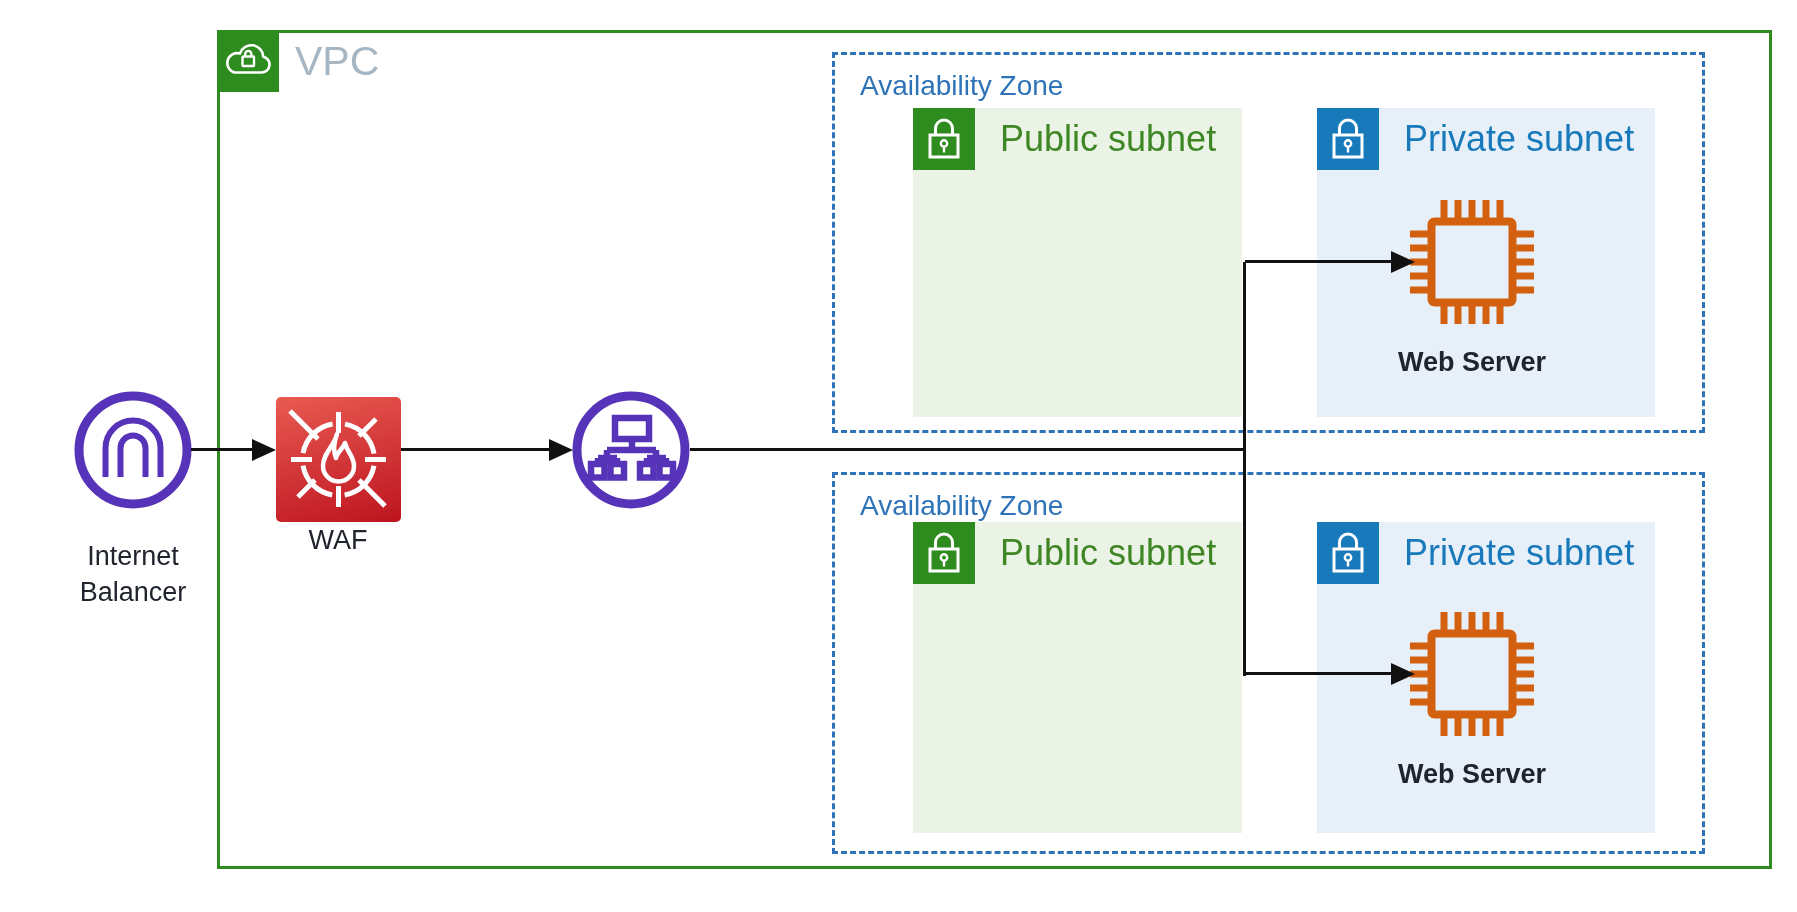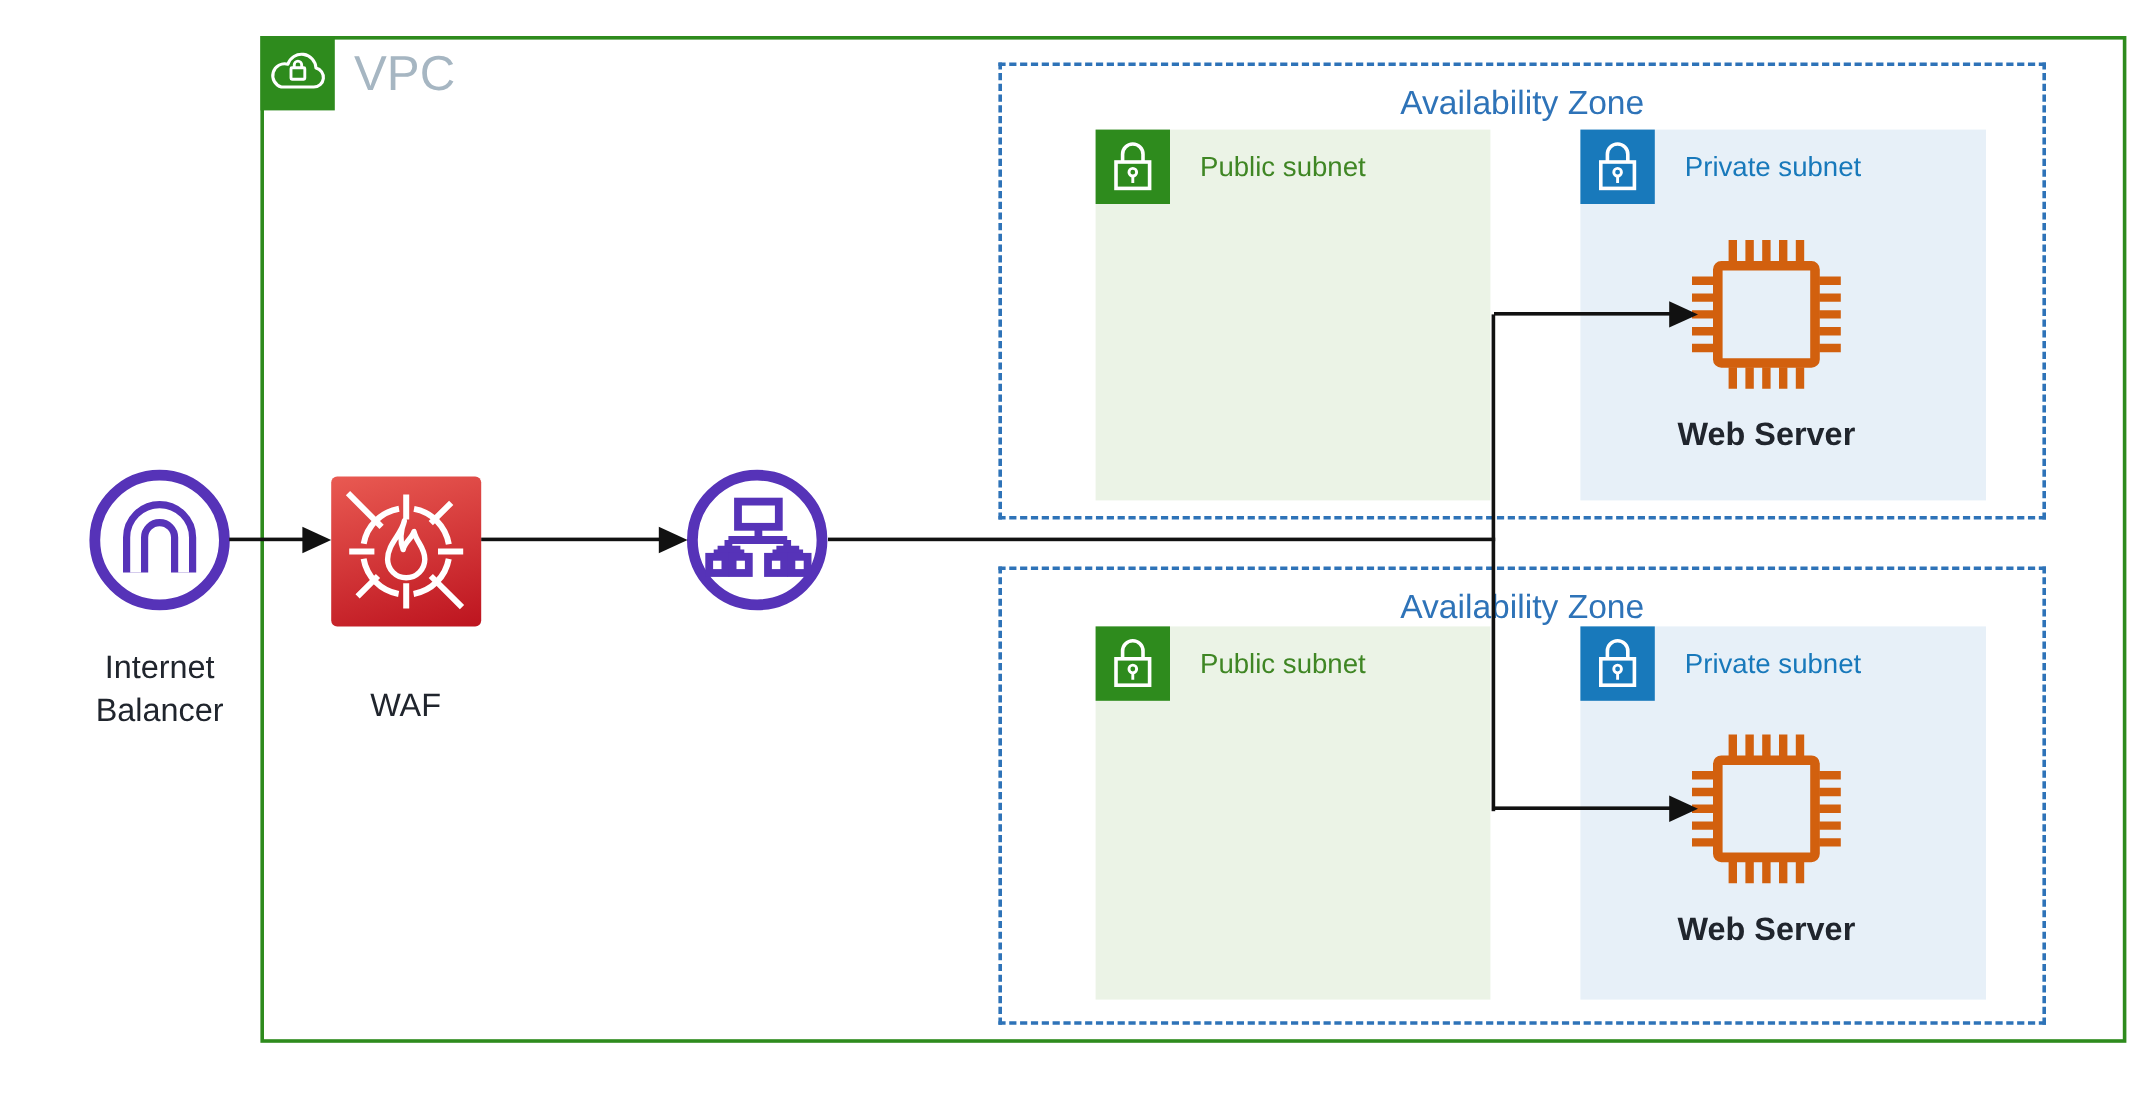--- a/index.html
+++ b/index.html
@@ -16,46 +16,46 @@
 
   
   .vpc-box{left:217px;top:30px;width:1555px;height:839px;border:3px solid var(--vpc_green,#2E8B1D);background:#ffffff;}
   .vpc-icon{left:217px;top:30px;width:62px;height:62px;background:var(--vpc_green,#2E8B1D);display:flex;align-items:center;justify-content:center;}
   .vpc-title{left:295px;top:30px;height:62px;line-height:62px;font-size:41px;color:var(--vpc_label,#A6B6C2);}
 
   
   .az{border:3px dashed var(--az_blue,#2E73B8);}
   .az1{left:832px;top:52px;width:873px;height:381px;}
   .az2{left:832px;top:472px;width:873px;height:382px;}
-  .az-label{width:873px;text-align:center;font-size:28px;color:var(--az_blue,#2E73B8);}
+  .az-label{width:873px;text-align:left;font-size:28px;color:var(--az_blue,#2E73B8);padding-left:28px;}
   .az1-label{left:832px;top:70px;}
   .az2-label{left:832px;top:490px;}
 
   
   .subnet{display:block;}
   .pub-bg{background:var(--public_bg,#EBF3E6);}
   .priv-bg{background:var(--private_bg,#E7F0F8);}
   .ps1{left:913px;top:108px;width:329px;height:309px;}
   .prs1{left:1317px;top:108px;width:338px;height:309px;}
   .ps2{left:913px;top:522px;width:329px;height:311px;}
   .prs2{left:1317px;top:522px;width:338px;height:311px;}
   .subnet-icon{width:62px;height:62px;display:flex;align-items:center;justify-content:center;}
   .pub-icon{background:var(--vpc_green,#2E8B1D);}
   .priv-icon{background:var(--private_blue,#1879BB);}
-  .subnet-label{height:62px;line-height:62px;font-size:23px;white-space:nowrap;}
+  .subnet-label{height:62px;line-height:62px;font-size:36px;white-space:nowrap;}
   .pub-label{color:var(--public_green,#3F8624);}
   .priv-label{color:var(--private_blue,#1879BB);}
 
   
   .node-label{font-size:27px;line-height:36px;color:var(--node_label,#20252D);text-align:center;}
   .ig-icon{left:73px;top:390px;width:120px;height:120px;}
   .ig-label{left:23px;top:538px;width:220px;}
   .waf-icon{left:276px;top:397px;width:125px;height:125px;border-radius:5px;
     background:linear-gradient(165deg,var(--waf_red_light,#E95A52),var(--waf_red_dark,#BD141F));}
-  .waf-label{left:238px;top:570px;width:200px;text-align:center;}
+  .waf-label{left:238px;top:522px;width:200px;text-align:center;}
   .alb-icon{left:571px;top:390px;width:120px;height:120px;}
   .alb-label{left:506px;top:538px;width:250px;}
   .ws-icon{width:130px;height:130px;}
   .ws1-icon{left:1407px;top:197px;}
   .ws2-icon{left:1407px;top:609px;}
   .ws-label{width:220px;font-weight:bold;}
   .ws1-label{left:1362px;top:344px;}
   .ws2-label{left:1362px;top:756px;}
 
   

